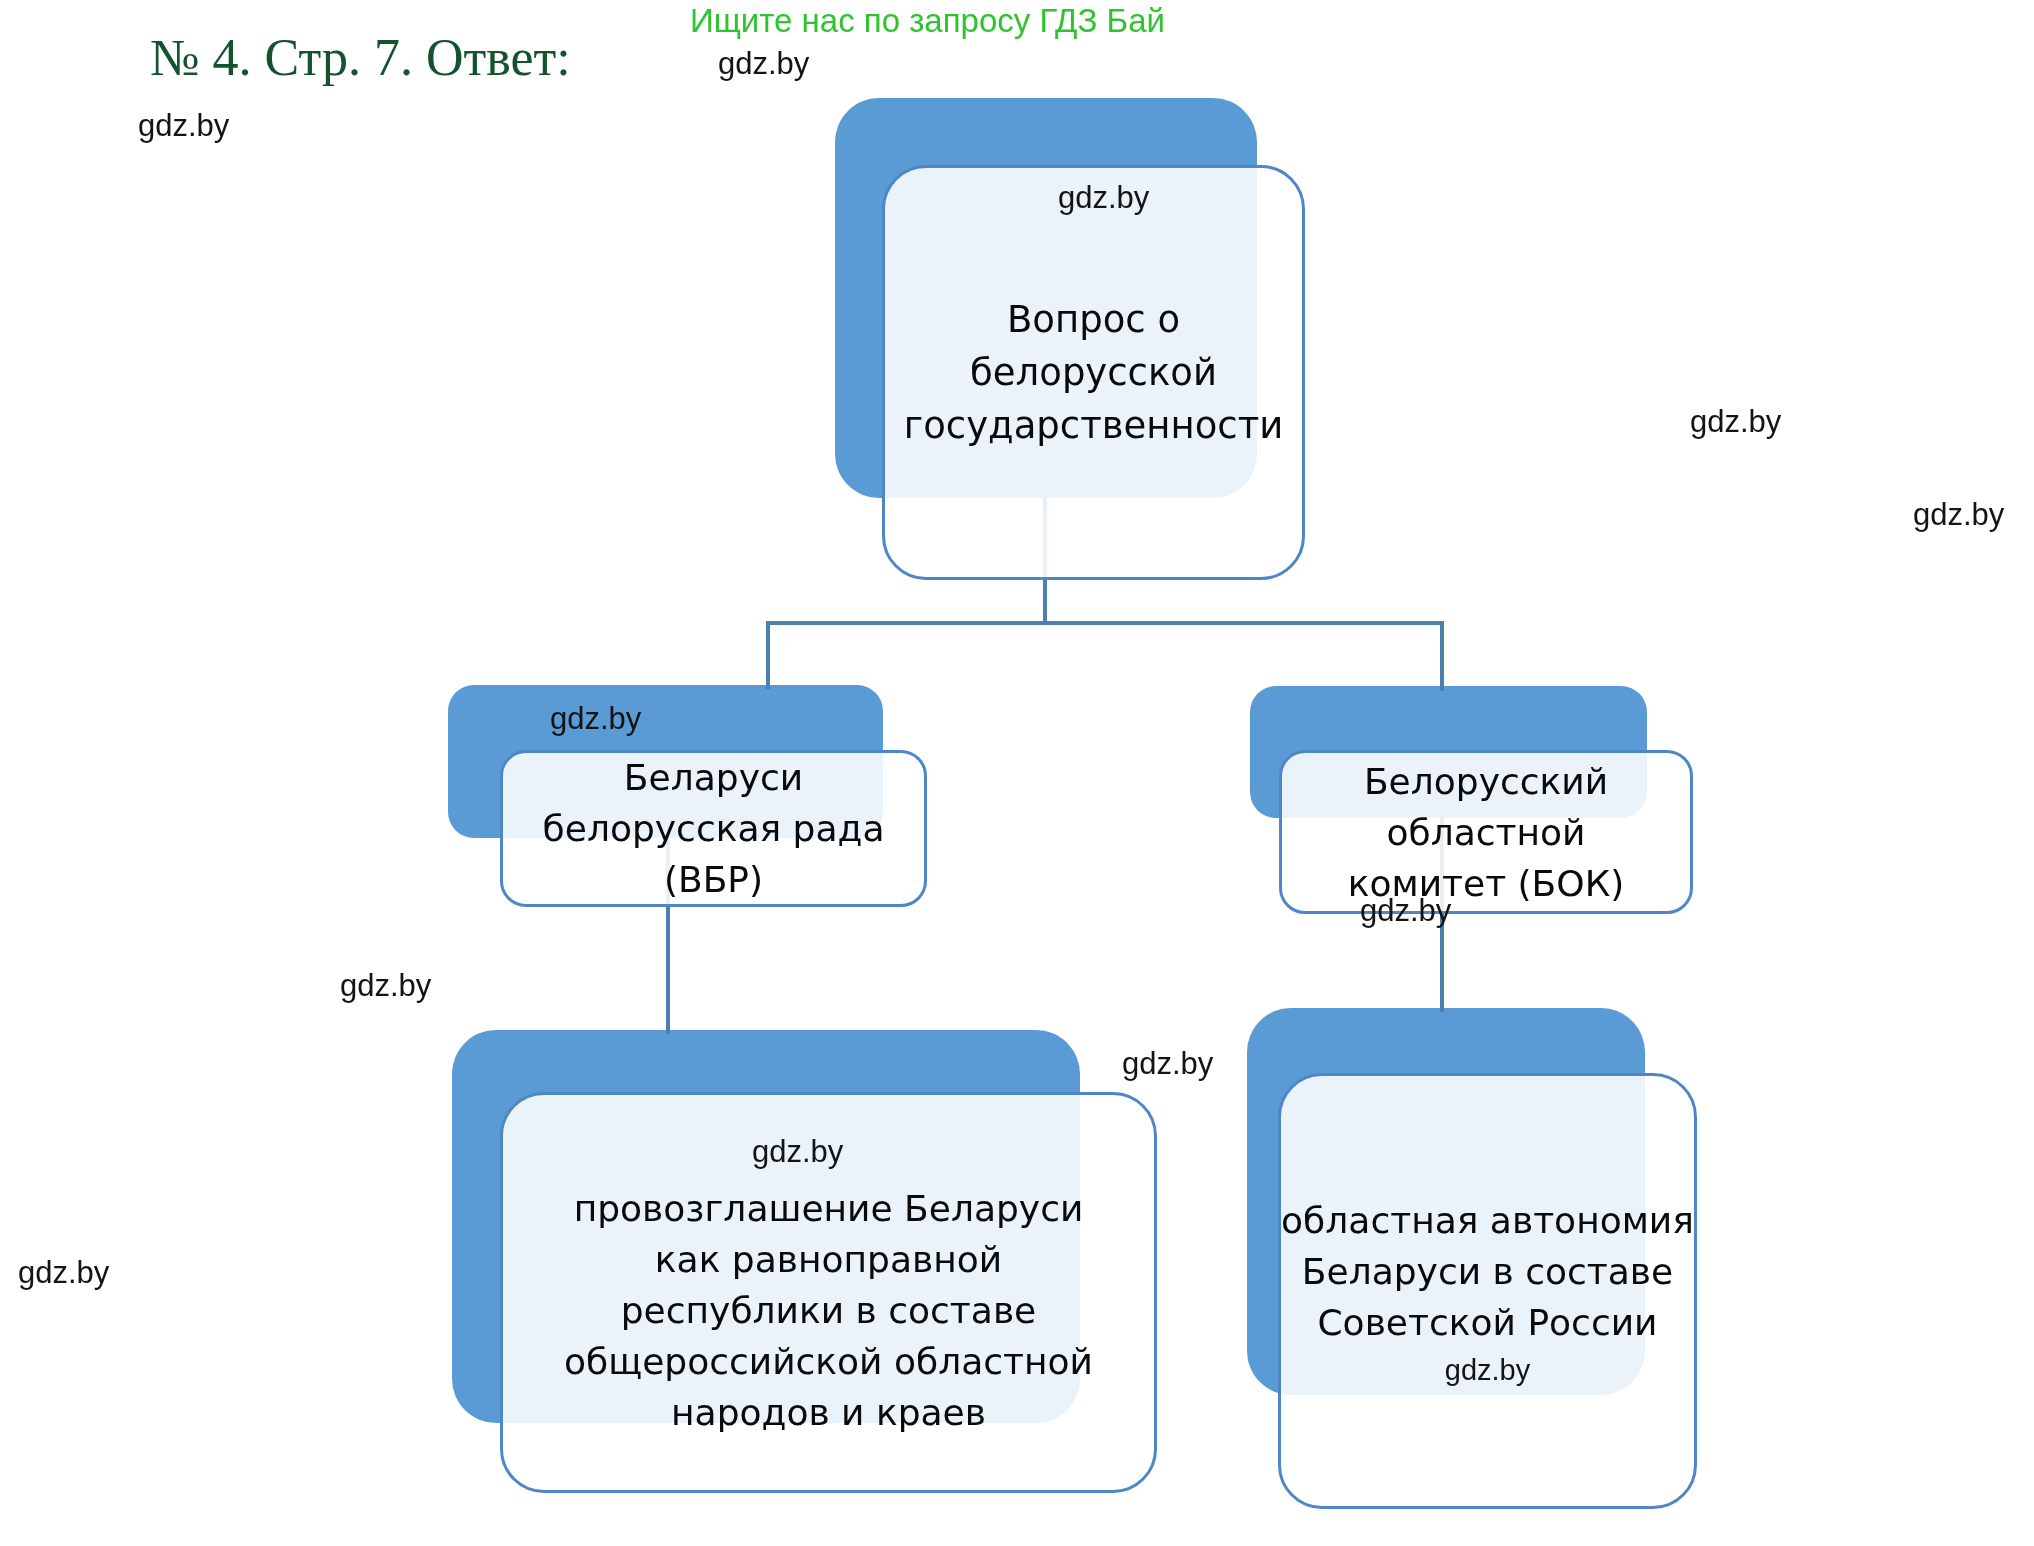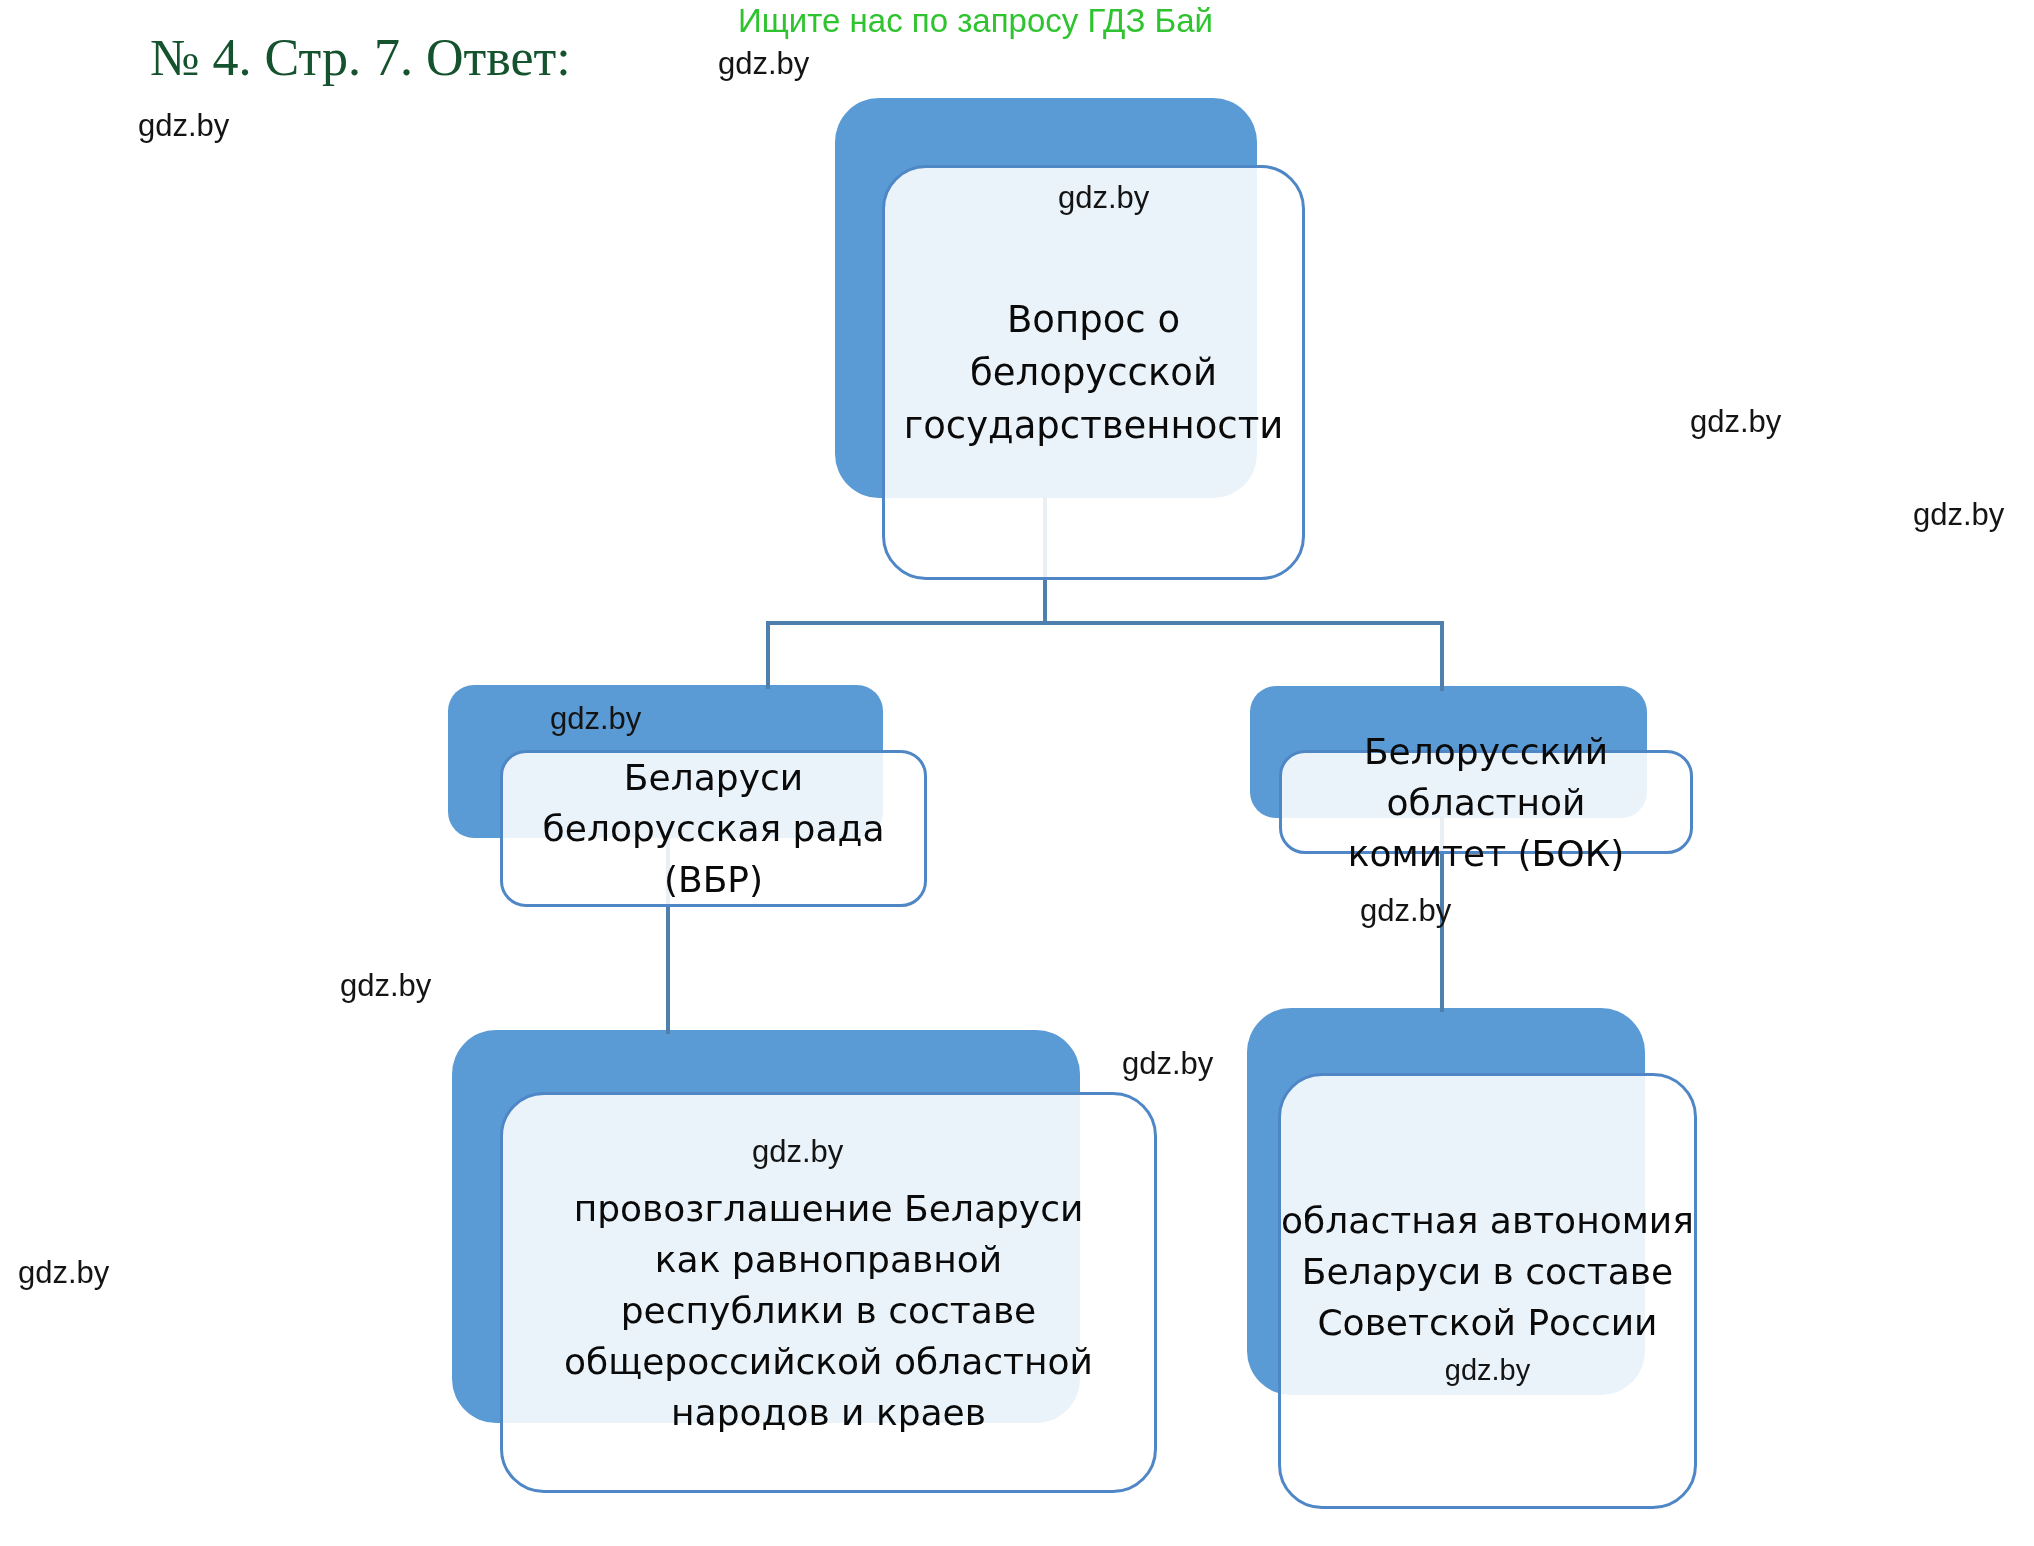--- a/index.html
+++ b/index.html
@@ -7,21 +7,21 @@
     position:relative;width:2034px;height:1546px;background:#ffffff;overflow:hidden;
     font-family:"DejaVu Sans",sans-serif;color:#111;
   }
   
   .exercise{
     position:absolute;left:150px;top:28px;
     font-family:"Liberation Serif",serif;font-size:52px;color:#14532d;white-space:nowrap;
   }
   .promo{
     position:absolute;left:690px;top:2px;
-    font-family:"Liberation Sans",sans-serif;font-size:33px;color:#2fc42f;white-space:nowrap;margin-left:48px;
+    font-family:"Liberation Sans",sans-serif;font-size:33px;color:#2fc42f;white-space:nowrap;
   }
   
   .wm{
     position:absolute;z-index:4;
     font-family:"Liberation Sans",sans-serif;font-size:31px;color:#141414;white-space:nowrap;
   }
   .wm.small{font-size:29px;}
   
   .shadowbox{position:absolute;background:#5b9bd5;z-index:1;}
   .card{
@@ -60,21 +60,21 @@
     <div class="tline">государственности</div>
   </div>
 
   <div class="shadowbox" style="left:448px;top:685px;width:435px;height:153px;border-radius:26px;"></div>
   <div class="card" style="left:500px;top:750px;width:427px;height:157px;border-radius:26px;">
     <div class="tline">Беларуси белорусская рада</div>
     <div class="tline">(ВБР)</div>
   </div>
 
   <div class="shadowbox" style="left:1250px;top:686px;width:397px;height:132px;border-radius:26px;"></div>
-  <div class="card" style="left:1279px;top:750px;width:414px;height:104px;border-radius:26px;">
+  <div class="card" style="left:1279px;top:750px;width:414px;height:164px;border-radius:26px;">
     <div class="tline">Белорусский областной</div>
     <div class="tline">комитет (БОК)</div>
   </div>
 
   <div class="shadowbox" style="left:452px;top:1030px;width:628px;height:393px;border-radius:44px;"></div>
   <div class="card" style="left:500px;top:1092px;width:657px;height:401px;border-radius:44px;padding-top:36px;">
     <div class="tline">провозглашение Беларуси</div>
     <div class="tline">как равноправной</div>
     <div class="tline">республики в составе</div>
     <div class="tline">общероссийской областной</div>

